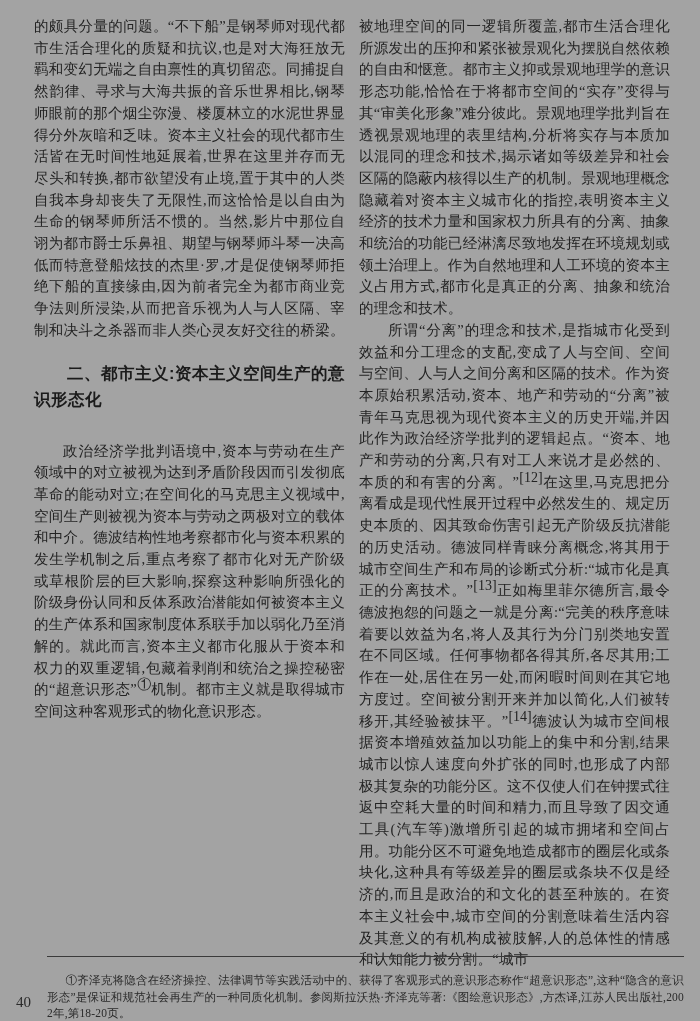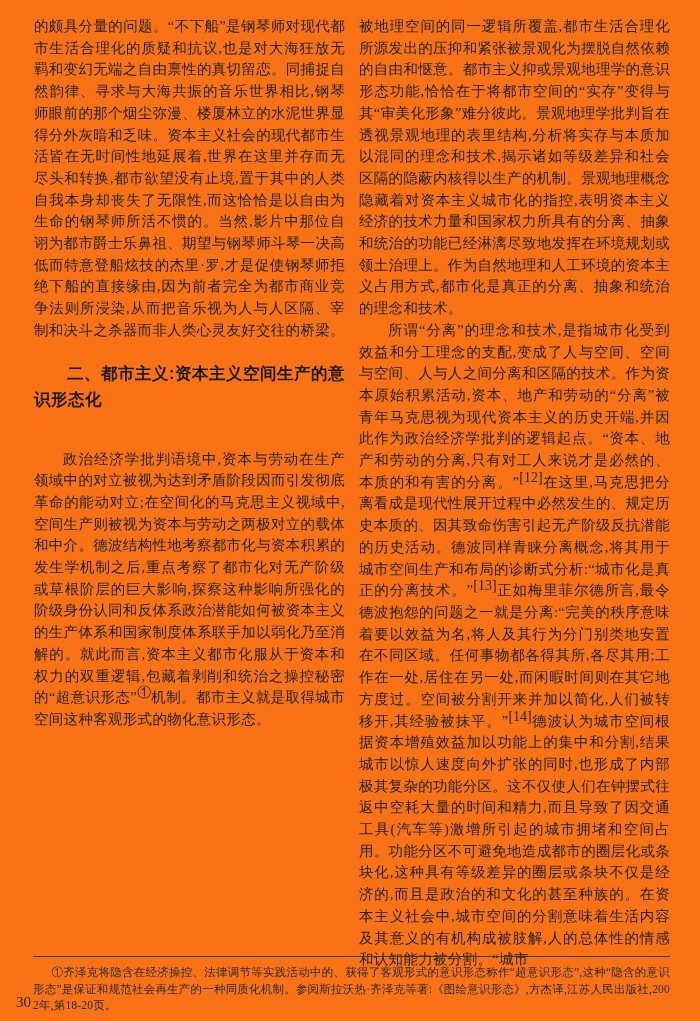--- a/index.html
+++ b/index.html
@@ -4,21 +4,21 @@
 <style>
   html, body { margin: 0; padding: 0; }
   body {
     width: 700px; height: 1021px;
     background: #f4f4f2;
     font-family: "Liberation Serif", "DejaVu Serif", serif;
   }
   .page {
     position: relative;
     width: 700px; height: 1021px;
-    background: #f97316;
+    background: #a3a3a3;
     color: #232323;
     overflow: hidden;
   }
   .columns {
     position: absolute;
     top: 16px; left: 34px;
     width: 636px;
     display: flex;
     gap: 14px;
   }
@@ -33,39 +33,39 @@
     margin: 0;
     word-break: break-all;
   }
   .col p.para.indent { text-indent: 2em; }
   .col h2.heading {
     font-family: "Liberation Sans", "DejaVu Sans", sans-serif;
     font-size: 16.5px;
     font-weight: 700;
     line-height: 26px;
     color: #1b1b1b;
-    margin: 18px 0 37px 0;
+    margin: 18px 0 29px 0;
     text-indent: 2em;
     text-align: justify;
     word-break: break-all;
     letter-spacing: 0.5px;
   }
   sup.fnref {
     font-size: 14px;
     line-height: 0;
     vertical-align: 5px;
     letter-spacing: 0;
   }
   .footnote-block {
     position: absolute;
-    left: 33px;
+    left: 47px;
     top: 956px;
     width: 637px;
     border-top: 1px solid #3a3a3a;
-    padding-top: 7px;
+    padding-top: 15px;
   }
   .footnote-text {
     margin: 0;
     font-size: 11.5px;
     line-height: 16.5px;
     text-align: justify;
     text-indent: 1.6em;
     word-break: break-all;
     color: #2a2a2a;
     letter-spacing: 0.2px;
@@ -92,15 +92,15 @@
     <div class="col">
         <p class="para">被地理空间的同一逻辑所覆盖,都市生活合理化所源发出的压抑和紧张被景观化为摆脱自然依赖的自由和惬意。都市主义抑或景观地理学的意识形态功能,恰恰在于将都市空间的“实存”变得与其“审美化形象”难分彼此。景观地理学批判旨在透视景观地理的表里结构,分析将实存与本质加以混同的理念和技术,揭示诸如等级差异和社会区隔的隐蔽内核得以生产的机制。景观地理概念隐藏着对资本主义城市化的指控,表明资本主义经济的技术力量和国家权力所具有的分离、抽象和统治的功能已经淋漓尽致地发挥在环境规划或领土治理上。作为自然地理和人工环境的资本主义占用方式,都市化是真正的分离、抽象和统治的理念和技术。</p>
         <p class="para indent">所谓“分离”的理念和技术,是指城市化受到效益和分工理念的支配,变成了人与空间、空间与空间、人与人之间分离和区隔的技术。作为资本原始积累活动,资本、地产和劳动的“分离”被青年马克思视为现代资本主义的历史开端,并因此作为政治经济学批判的逻辑起点。“资本、地产和劳动的分离,只有对工人来说才是必然的、本质的和有害的分离。”<sup class="fnref">[12]</sup>在这里,马克思把分离看成是现代性展开过程中必然发生的、规定历史本质的、因其致命伤害引起无产阶级反抗潜能的历史活动。德波同样青睐分离概念,将其用于城市空间生产和布局的诊断式分析:“城市化是真正的分离技术。”<sup class="fnref">[13]</sup>正如梅里菲尔德所言,最令德波抱怨的问题之一就是分离:“完美的秩序意味着要以效益为名,将人及其行为分门别类地安置在不同区域。任何事物都各得其所,各尽其用;工作在一处,居住在另一处,而闲暇时间则在其它地方度过。空间被分割开来并加以简化,人们被转移开,其经验被抹平。”<sup class="fnref">[14]</sup>德波认为城市空间根据资本增殖效益加以功能上的集中和分割,结果城市以惊人速度向外扩张的同时,也形成了内部极其复杂的功能分区。这不仅使人们在钟摆式往返中空耗大量的时间和精力,而且导致了因交通工具(汽车等)激增所引起的城市拥堵和空间占用。功能分区不可避免地造成都市的圈层化或条块化,这种具有等级差异的圈层或条块不仅是经济的,而且是政治的和文化的甚至种族的。在资本主义社会中,城市空间的分割意味着生活内容及其意义的有机构成被肢解,人的总体性的情感和认知能力被分割。“城市</p>
       </div>
   </div>
 
   <div class="footnote-block">
     <p class="footnote-text">①齐泽克将隐含在经济操控、法律调节等实践活动中的、获得了客观形式的意识形态称作“超意识形态”,这种“隐含的意识形态”是保证和规范社会再生产的一种同质化机制。参阅斯拉沃热·齐泽克等著:《图绘意识形态》,方杰译,江苏人民出版社,2002年,第18-20页。</p>
   </div>
 
-  <div class="page-number">30</div>
+  <div class="page-number">40</div>
 
 </div>
 
 </body></html>

